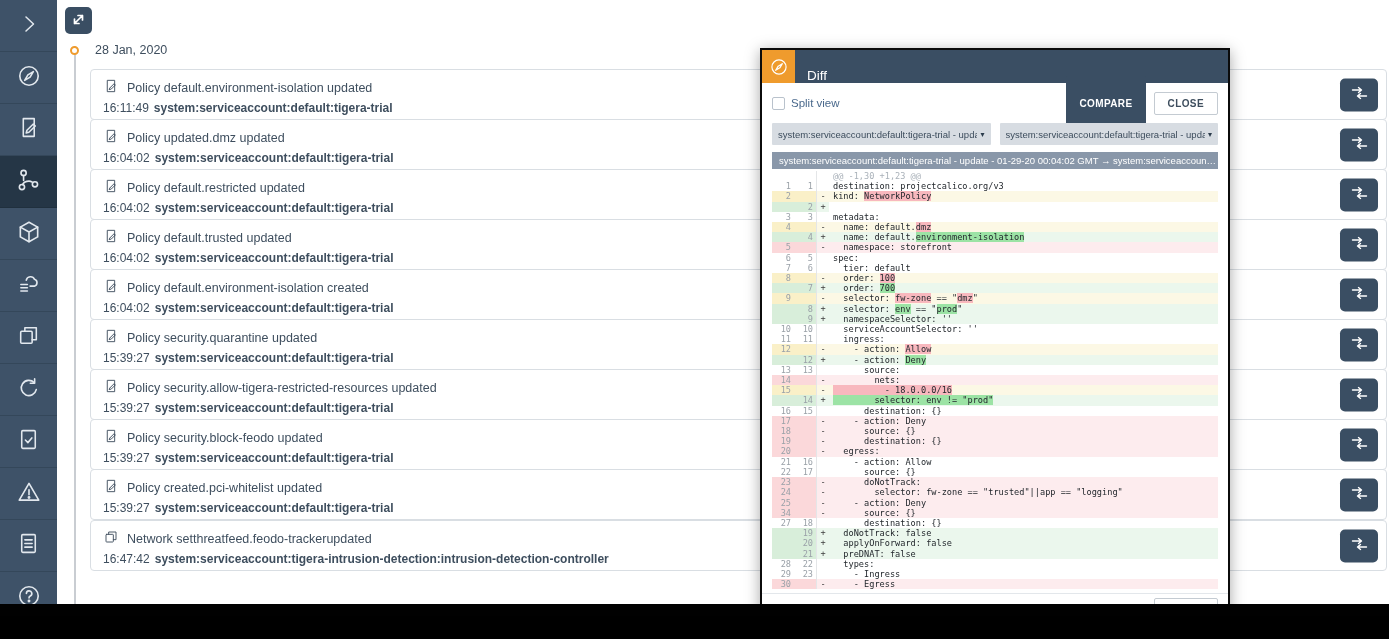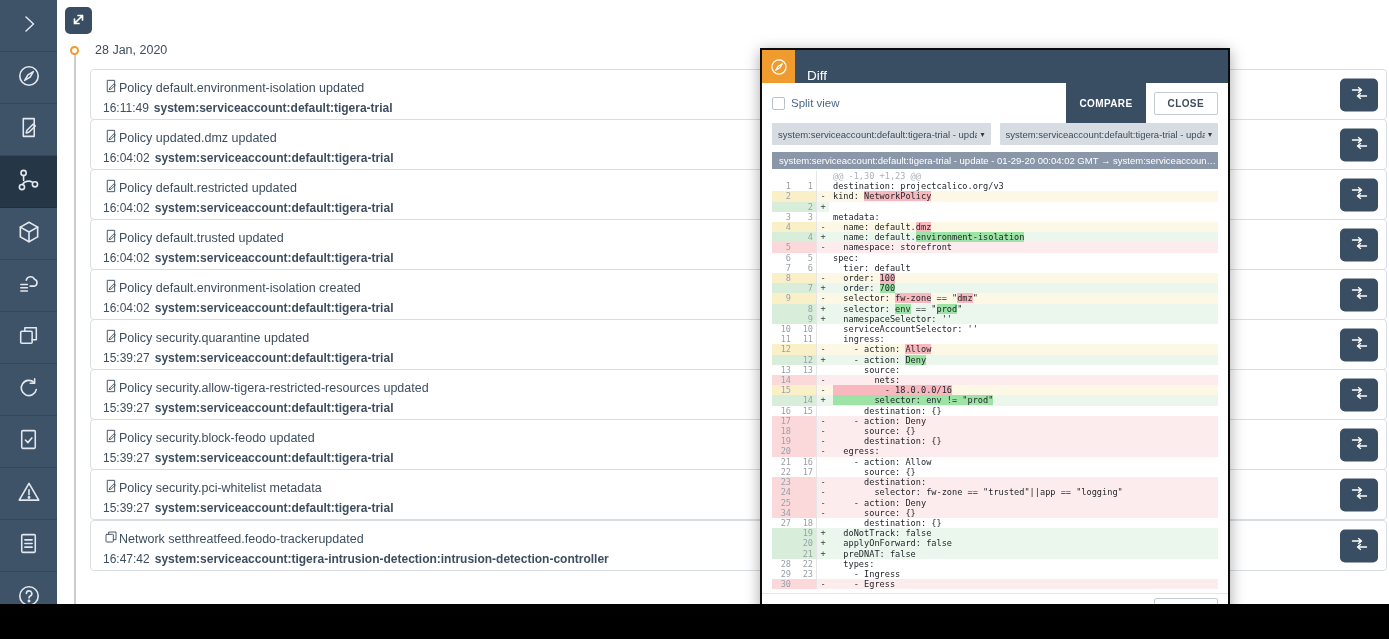--- a/index.html
+++ b/index.html
@@ -20,21 +20,21 @@
   .groups{position:absolute;left:0;top:33px;right:0;}
   .date-row{display:flex;align-items:center;height:18px;margin:8px 0 10px 0;}
   .group + .group .date-row{margin-top:22px;}
   .dot{width:9px;height:9px;border:2px solid #EF9B2D;border-radius:50%;background:#fff;
        margin-left:13px;box-sizing:border-box;position:relative;z-index:2;flex:none;}
   .date-label{margin-left:16px;font-size:12.5px;color:#3E4E5E;}
   .cards{margin-left:33px;margin-right:2px;}
   .card{position:relative;background:#fff;border:1px solid #D9DEE3;border-radius:4px;height:51px;
         box-sizing:border-box;margin-top:-1px;padding:8px 56px 0 12px;}
   .card:first-child{margin-top:0;}
-  .c-title{display:flex;align-items:center;font-size:12.5px;color:#3E4E5E;}
+  .c-title{display:flex;align-items:center;gap:8px;font-size:12.5px;color:#3E4E5E;}
   .c-title svg{stroke:#3E4E5E;fill:none;stroke-width:1.4;stroke-linecap:round;stroke-linejoin:round;flex:none;}
   .c-sub{margin-top:4px;font-size:12px;color:#3E4E5E;white-space:nowrap;overflow:hidden;}
   .c-sub .acct{font-weight:700;margin-left:5px;}
   .diff-btn{position:absolute;right:8px;top:50%;transform:translateY(-50%);width:38px;height:33px;
             background:#3A4E63;border:none;border-radius:5px;display:flex;align-items:center;
             justify-content:center;cursor:pointer;padding:0;}
   .diff-btn svg,.m-logo svg{stroke:#fff;fill:none;stroke-width:1.4;stroke-linecap:round;stroke-linejoin:round;}
   
   .modal{position:absolute;left:760px;top:48px;width:470px;height:579px;background:#fff;
          border:2px solid #0B0B0B;box-sizing:border-box;z-index:10;box-shadow:0 3px 14px rgba(0,0,0,.35);}
@@ -332,21 +332,21 @@
       </button>
     </div>
 
     <div class="card">
       <div class="c-title">
         <span class="ic-policy"><svg width="16" height="16" viewBox="0 0 24 24">
                     <path d="M7 3.5h10.5v17H7z"></path>
                     <path d="M10.5 14.7 16.6 8.6l1.9 1.9-6.1 6.1-2.6.7z"></path>
                   </svg></span>
 
-        <span class="t">Policy security.pci-whitelist metadata</span>
+        <span class="t">Policy created.pci-whitelist updated</span>
       </div>
       <div class="c-sub">
         <span class="time">15:39:27</span><span class="acct">system:serviceaccount:default:tigera-trial</span>
       </div>
       <button class="diff-btn">
         <span><svg width="17" height="13" viewBox="0 0 17 13">
                     <path d="M1.5 3.5h9M7.5 1l3 2.5-3 2.5"></path>
                     <path d="M15.5 9.5h-9M9.5 7l-3 2.5 3 2.5"></path>
                   </svg></span>
       </button>
@@ -586,21 +586,21 @@
         <div class="drow ctx">
           <span class="dno">22</span>
           <span class="dnn">17</span>
           <span class="dm"></span>
           <span class="dc"><span>      source: {}</span></span>
         </div>
         <div class="drow delp">
           <span class="dno">23</span>
           <span class="dnn"></span>
           <span class="dm">-</span>
-          <span class="dc"><span>      destination:</span></span>
+          <span class="dc"><span>      doNotTrack:</span></span>
         </div>
         <div class="drow delp">
           <span class="dno">24</span>
           <span class="dnn"></span>
           <span class="dm">-</span>
           <span class="dc"><span>        selector: fw-zone == "trusted"||app == "logging"</span></span>
         </div>
         <div class="drow delp">
           <span class="dno">25</span>
           <span class="dnn"></span>

